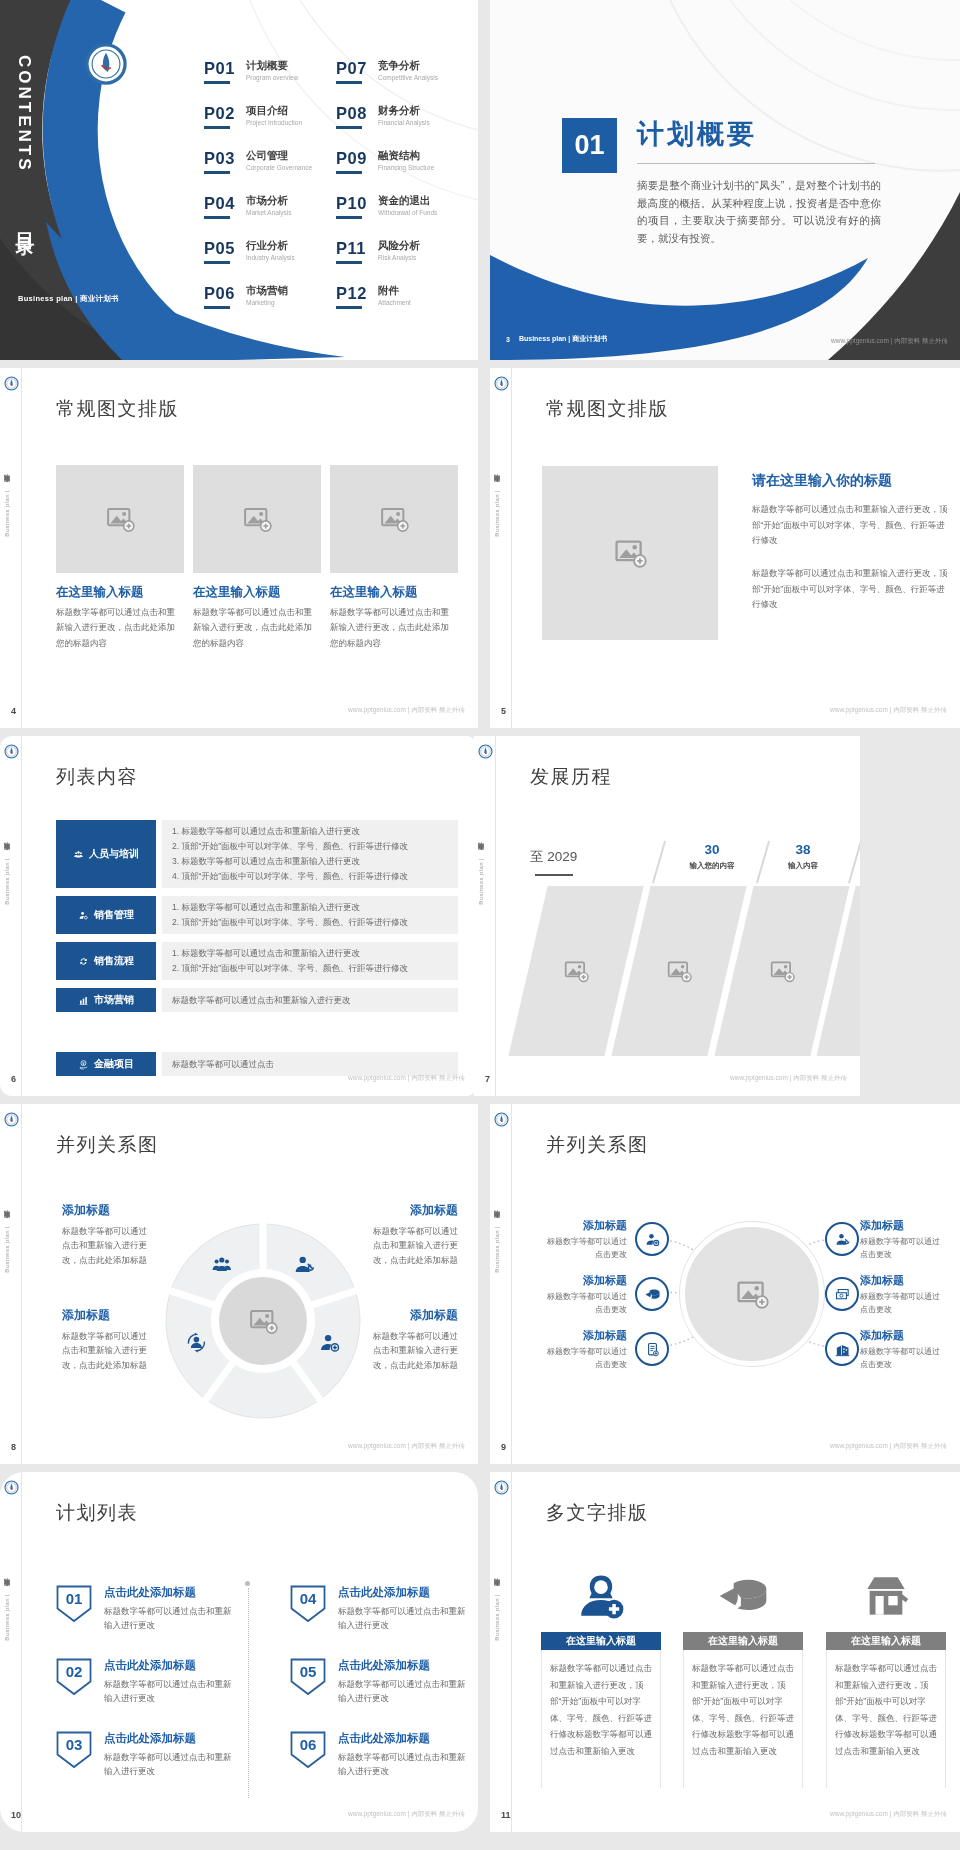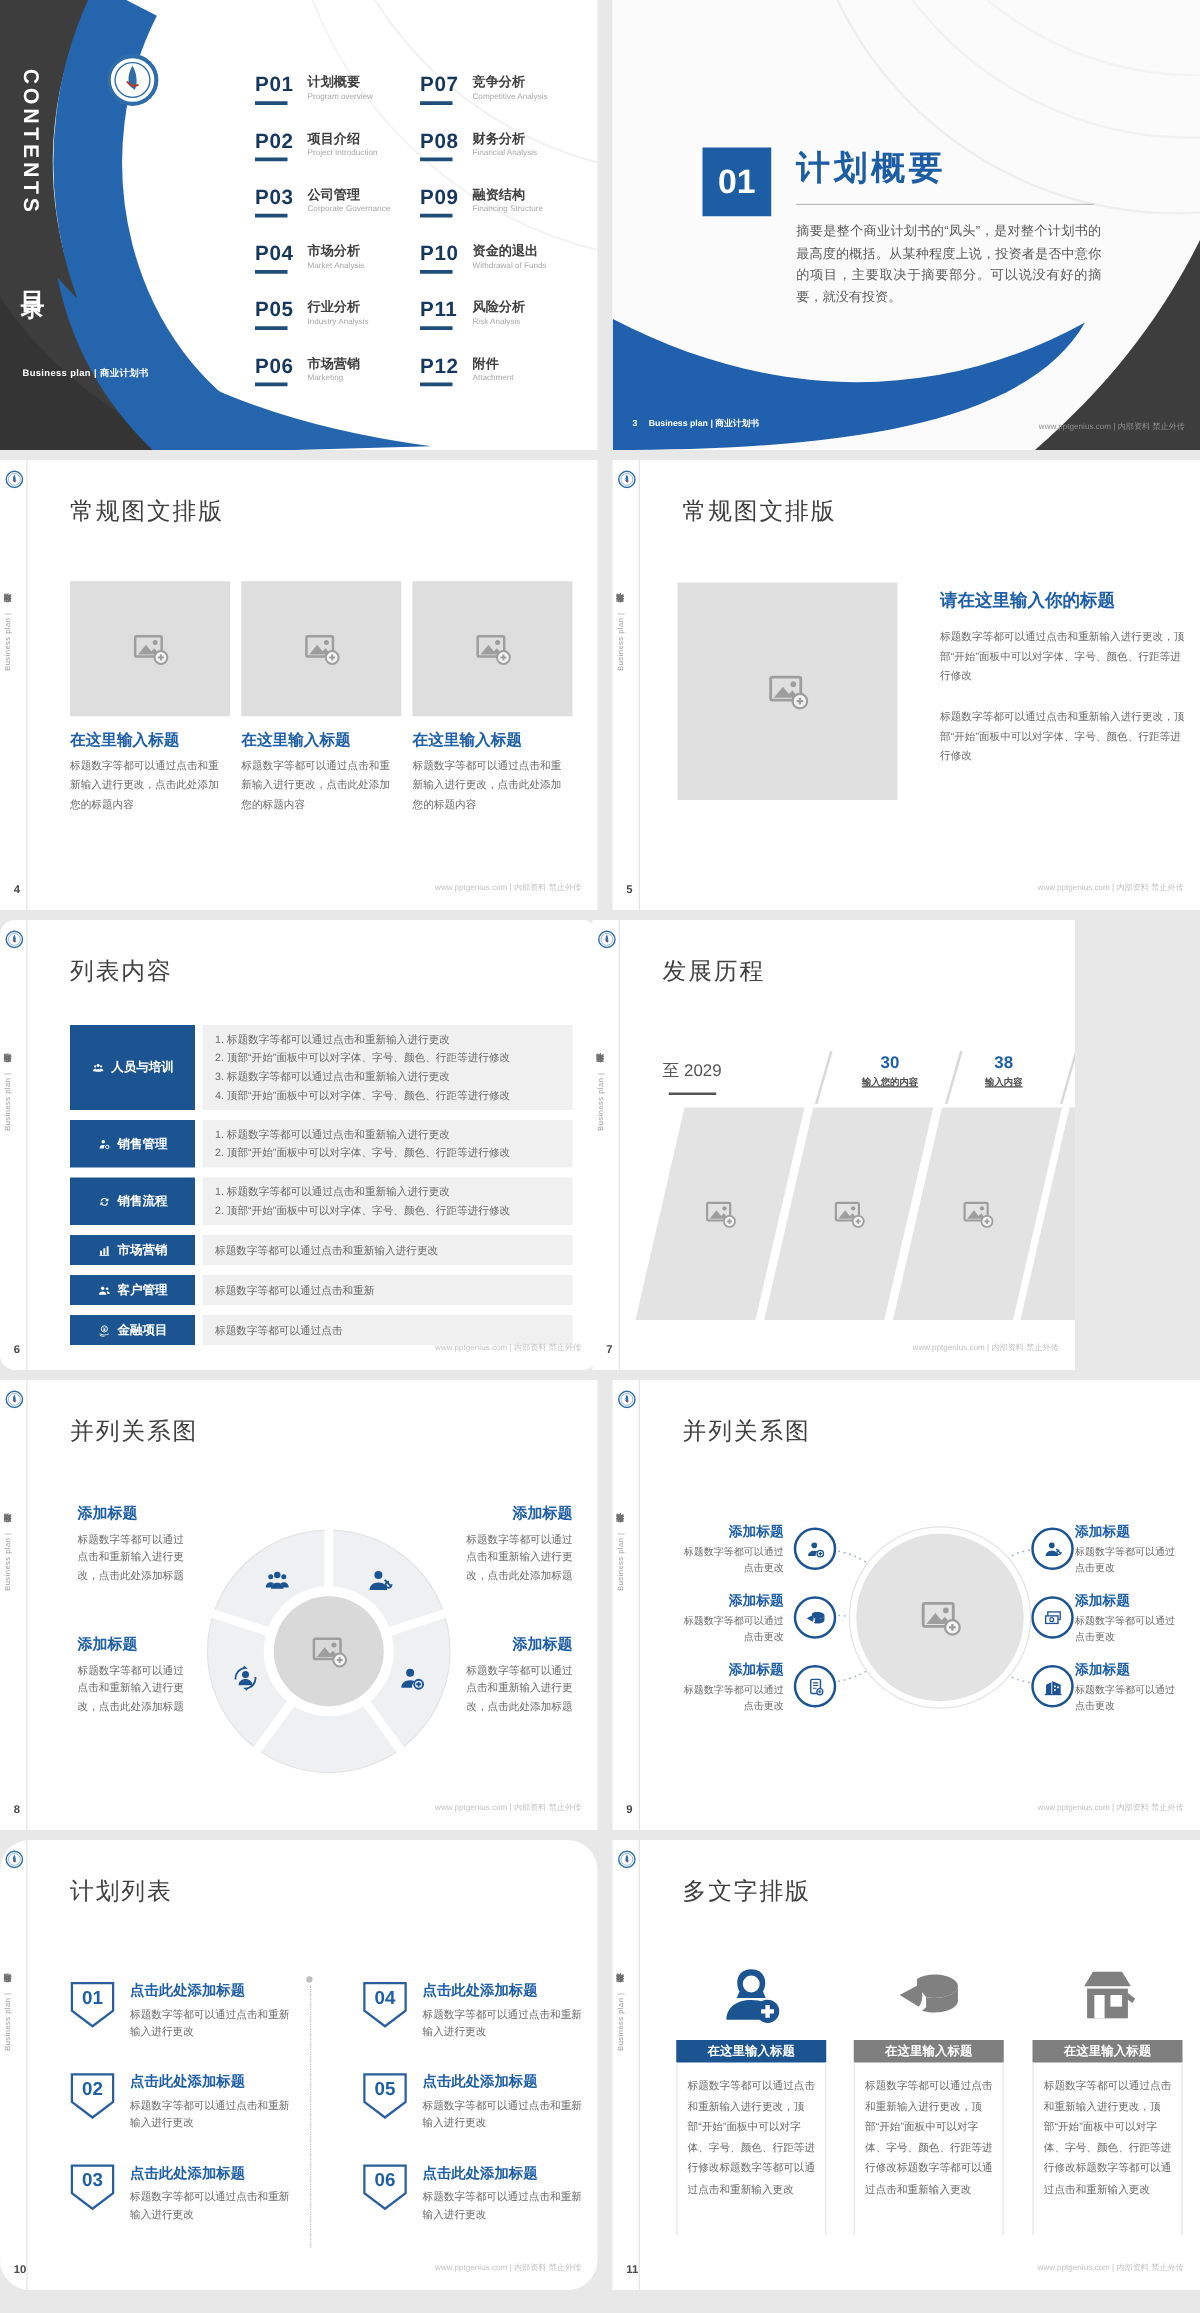--- a/index.html
+++ b/index.html
@@ -81,21 +81,21 @@
   .l-tab svg{width:11px;height:11px;}
   .l-body{margin-left:6px;flex:1;background:#f0f0f0;color:#6a6a6a;font-size:8.5px;
      display:flex;flex-direction:column;justify-content:center;padding:1px 10px;box-sizing:border-box;}
   .l-body div{line-height:1.75;}
 
   
   .tl-label{position:absolute;left:56px;top:112px;font-size:13.5px;color:#555;display:flex;align-items:center;gap:8px;flex-direction:column;}
   .tl-dash{display:inline-block;width:38px;height:2px;background:#555;}
   .stat{position:absolute;top:106px;text-align:center;}
   .stat-v{font-size:13.5px;font-weight:bold;color:#1f5fa8;}
-  .stat-l{font-size:7.5px;font-weight:bold;color:#4a4a4a;margin-top:4px;text-decoration:underline;}
+  .stat-l{font-size:7.5px;font-weight:bold;color:#4a4a4a;margin-top:4px;}
   .slash{position:absolute;top:104px;width:1.5px;height:44px;background:#d8d8d8;transform:rotate(16deg);}
   .tl-panels{position:absolute;left:54px;top:150px;width:404px;height:170px;display:flex;gap:7px;}
   .tl-panel{flex:1;background:#e3e3e3;transform:skewX(-13deg);display:flex;align-items:center;justify-content:center;}
   .tl-panel .unskew{transform:skewX(13deg);color:#9e9e9e;}
   .tl-panel svg{width:26px;height:26px;}
 
   
   .tb{position:absolute;width:86px;}
   .tb-h{font-size:12px;font-weight:bold;color:#1f5fa8;margin-bottom:5px;}
   .tb-b{font-size:8.5px;line-height:1.7;color:#6a6a6a;}
@@ -527,31 +527,20 @@
     </div>
     <div class="l-row" style="top:252px;height:24px">
       <div class="l-tab">
           <svg viewBox="0 0 24 24">
             <use href="#sym-barchart"></use>
           </svg>
           <span>市场营销</span>
         </div>
       <div class="l-body">
         <div>标题数字等都可以通过点击和重新输入进行更改</div>
-      </div>
-    </div>
-    <div class="l-row" style="top:284px;height:24px">
-      <div class="l-tab">
-          <svg viewBox="0 0 24 24">
-            <use href="#sym-people"></use>
-          </svg>
-          <span>客户管理</span>
-        </div>
-      <div class="l-body">
-        <div>标题数字等都可以通过点击和重新</div>
       </div>
     </div>
     <div class="l-row" style="top:316px;height:24px">
       <div class="l-tab">
           <svg viewBox="0 0 24 24">
             <use href="#sym-coin"></use>
           </svg>
           <span>金融项目</span>
         </div>
       <div class="l-body">

